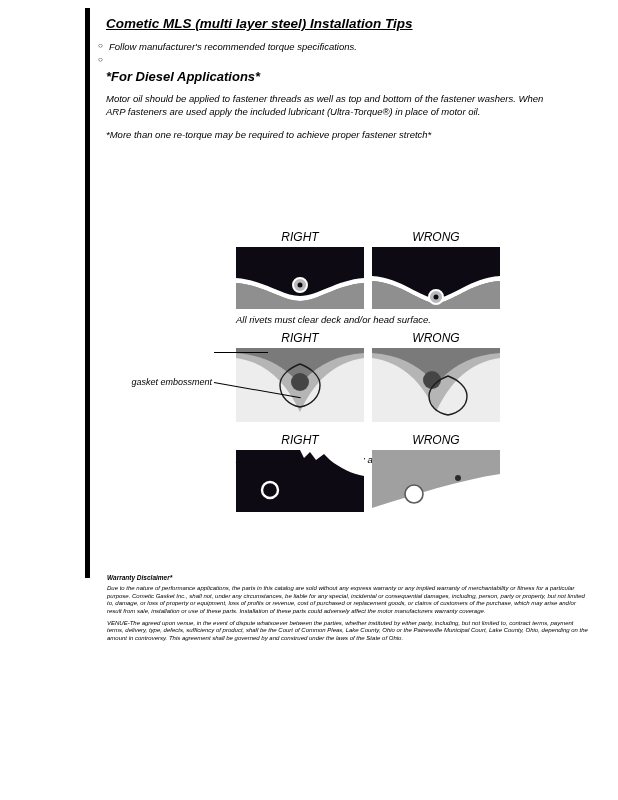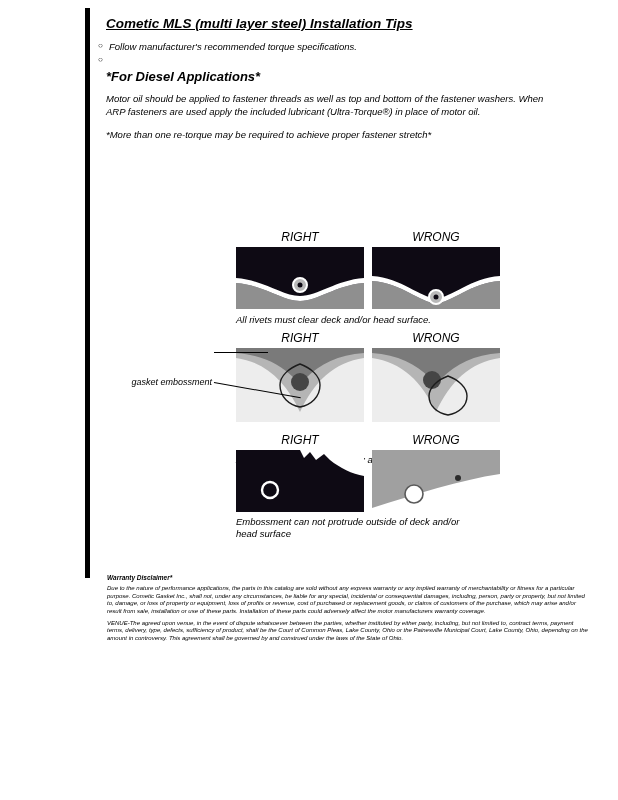--- a/index.html
+++ b/index.html
@@ -125,21 +125,20 @@
     </div>
     <div class="panel col-right" style="top:220px;">
       <svg viewBox="0 0 128 62">
         <rect width="128" height="62" fill="#ffffff"></rect>
         <path d="M0,0 L128,0 L128,24 C88,30 44,44 0,58 Z" fill="#a0a0a0"></path>
         <circle cx="42" cy="44" r="9" fill="#ffffff" stroke="#5a5a5a" stroke-width="1.6"></circle>
         <circle cx="86" cy="28" r="3" fill="#2b2b2b"></circle>
       </svg>
     </div>
 
-    <div class="fig-caption" style="top:286px;width:240px;">Embossment can not protrude outside of deck and/or head surface</div>
   </div>
 
   <div class="disclaimer">
     <div class="disclaimer-heading">Warranty Disclaimer*</div>
     <p>Due to the nature of performance applications, the parts in this catalog are sold without any express warranty or any implied warranty of merchantability or fitness for a particular purpose. Cometic Gasket Inc., shall not, under any circumstances, be liable for any special, incidental or consequential damages, including, person, party or property, but not limited to, damage, or loss of property or equipment, loss of profits or revenue, cost of purchased or replacement goods, or claims of customers of the purchase, which may arise and/or result from sale, installation or use of these parts. Installation of these parts could adversely affect the motor manufacturers warranty coverage.</p>
     <p>VENUE-The agreed upon venue, in the event of dispute whatsoever between the parties, whether instituted by either party, including, but not limited to, contract terms, payment terms, delivery, type, defects, sufficiency of product, shall be the Court of Common Pleas, Lake County, Ohio or the Painesville Municipal Court, Lake County, Ohio, depending on the amount in controversy. This agreement shall be governed by and construed under the laws of the State of Ohio.</p>
     <p>All prices and terms are subject to change without notice.</p>
     <p>Terms COD- Secured with a completed dealer/jobber application on File, COD-Company check with a current credit card number on file. Open accounts may be established by well rated firms. A credit application is available upon request. Open accounts are due payable Net 30 days from date of invoice. No statement will be sent. If an account becomes 60 or more days past due, it is subject to being placed on credit hold. No orders will be shipped or new orders accepted until past due balance is paid. If an account becomes 90 or more days past due, it is subject to being placed for collections. All costs of collection are the responsibility of the customer, including attorney fees, court costs, and other expenses of litigation.</p>
     <p>Returns- Authorized (RGA) must be obtained in advance on all returns. A packing slip or invoice number must accompany the merchandise. No returns after 30 days from invoice date. All returns are subject to a 25% restocking charge. All custom designed and custom manufactured gaskets are non-returnable.</p>
     <p style="margin-bottom:0;">Only catalog parts are returnable.</p>

